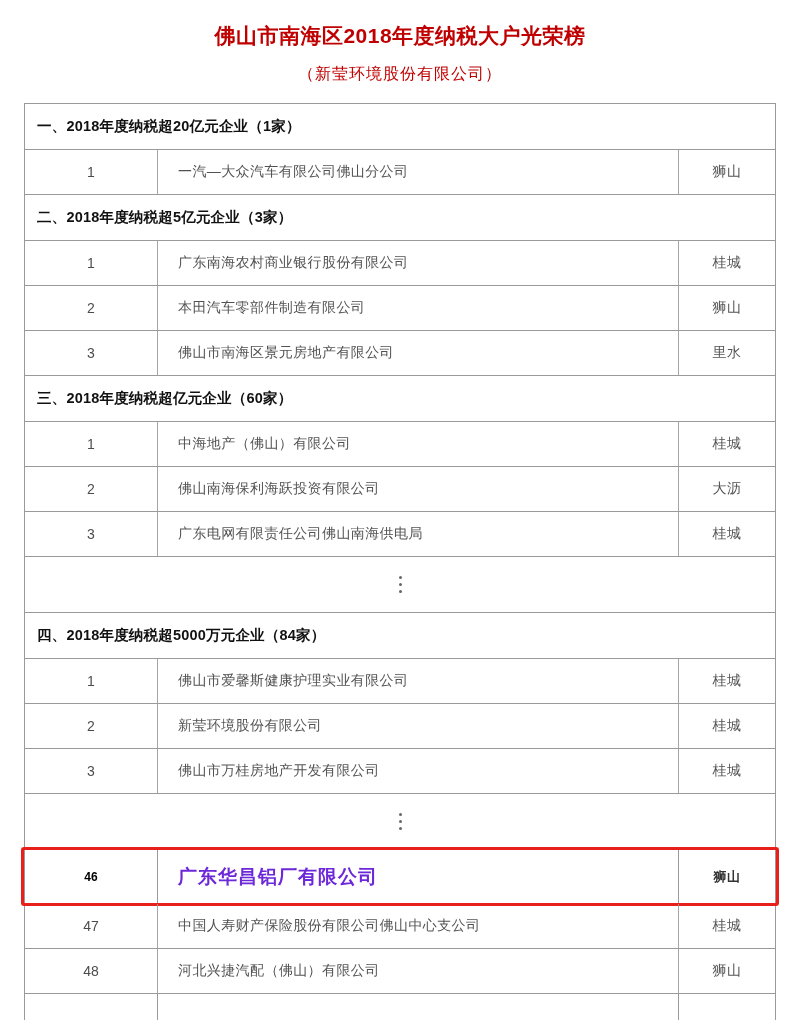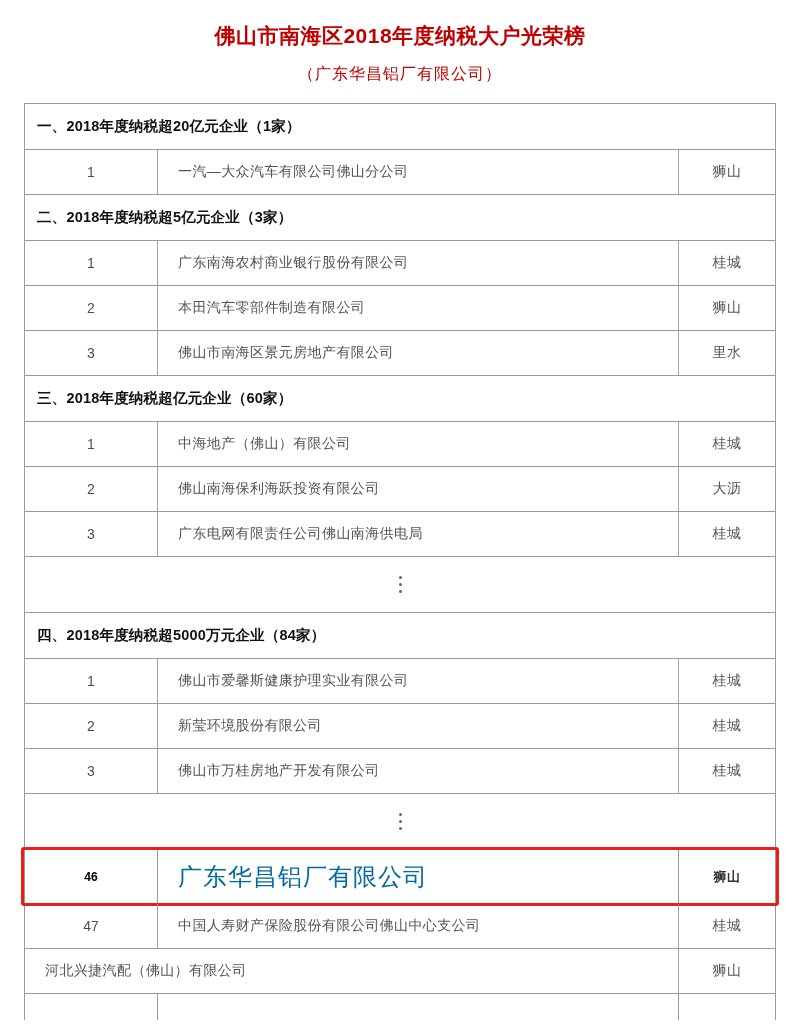--- a/index.html
+++ b/index.html
@@ -132,43 +132,43 @@
     border: 3px solid #e8201c;
     border-radius: 3px;
     pointer-events: none;
   }
   .row.highlight .cell-rank {
     font-size: 12px;
     font-weight: bold;
     color: #000;
   }
   .row.highlight .cell-name {
-    font-size: 24px;
-    font-weight: normal;
-    color: #0369a1;
+    font-size: 19px;
+    font-weight: bold;
+    color: #6d28d9;
     letter-spacing: 1px;
   }
   .row.highlight .cell-area {
     font-size: 13px;
     color: #333;
     font-weight: bold;
   }
   .row.last-partial {
     min-height: 26px;
     border-bottom: none;
     overflow: hidden;
   }
 </style>
 </head>
 <body>
 
 <div class="page">
 
   <div class="doc-title">佛山市南海区2018年度纳税大户光荣榜</div>
-  <div class="doc-subtitle">（广东华昌铝厂有限公司）</div>
+  <div class="doc-subtitle">（新莹环境股份有限公司）</div>
 
   <div class="table-wrap">
 
     <div class="row section">
       <div class="cell-section">一、2018年度纳税超20亿元企业（1家）</div>
     </div>
     <div class="row">
       <div class="cell-rank blurry">1</div>
       <div class="cell-name blurry">一汽—大众汽车有限公司佛山分公司</div>
       <div class="cell-area blurry">狮山</div>
@@ -251,20 +251,21 @@
       <div class="cell-name">广东华昌铝厂有限公司</div>
       <div class="cell-area">狮山</div>
     </div>
 
     <div class="row">
       <div class="cell-rank blurry">47</div>
       <div class="cell-name blurry">中国人寿财产保险股份有限公司佛山中心支公司</div>
       <div class="cell-area blurry">桂城</div>
     </div>
     <div class="row">
+      <div class="cell-rank blurry">48</div>
       <div class="cell-name blurry">河北兴捷汽配（佛山）有限公司</div>
       <div class="cell-area blurry">狮山</div>
     </div>
     <div class="row last-partial">
       <div class="cell-rank"></div>
       <div class="cell-name"></div>
       <div class="cell-area"></div>
     </div>
 
   </div>

